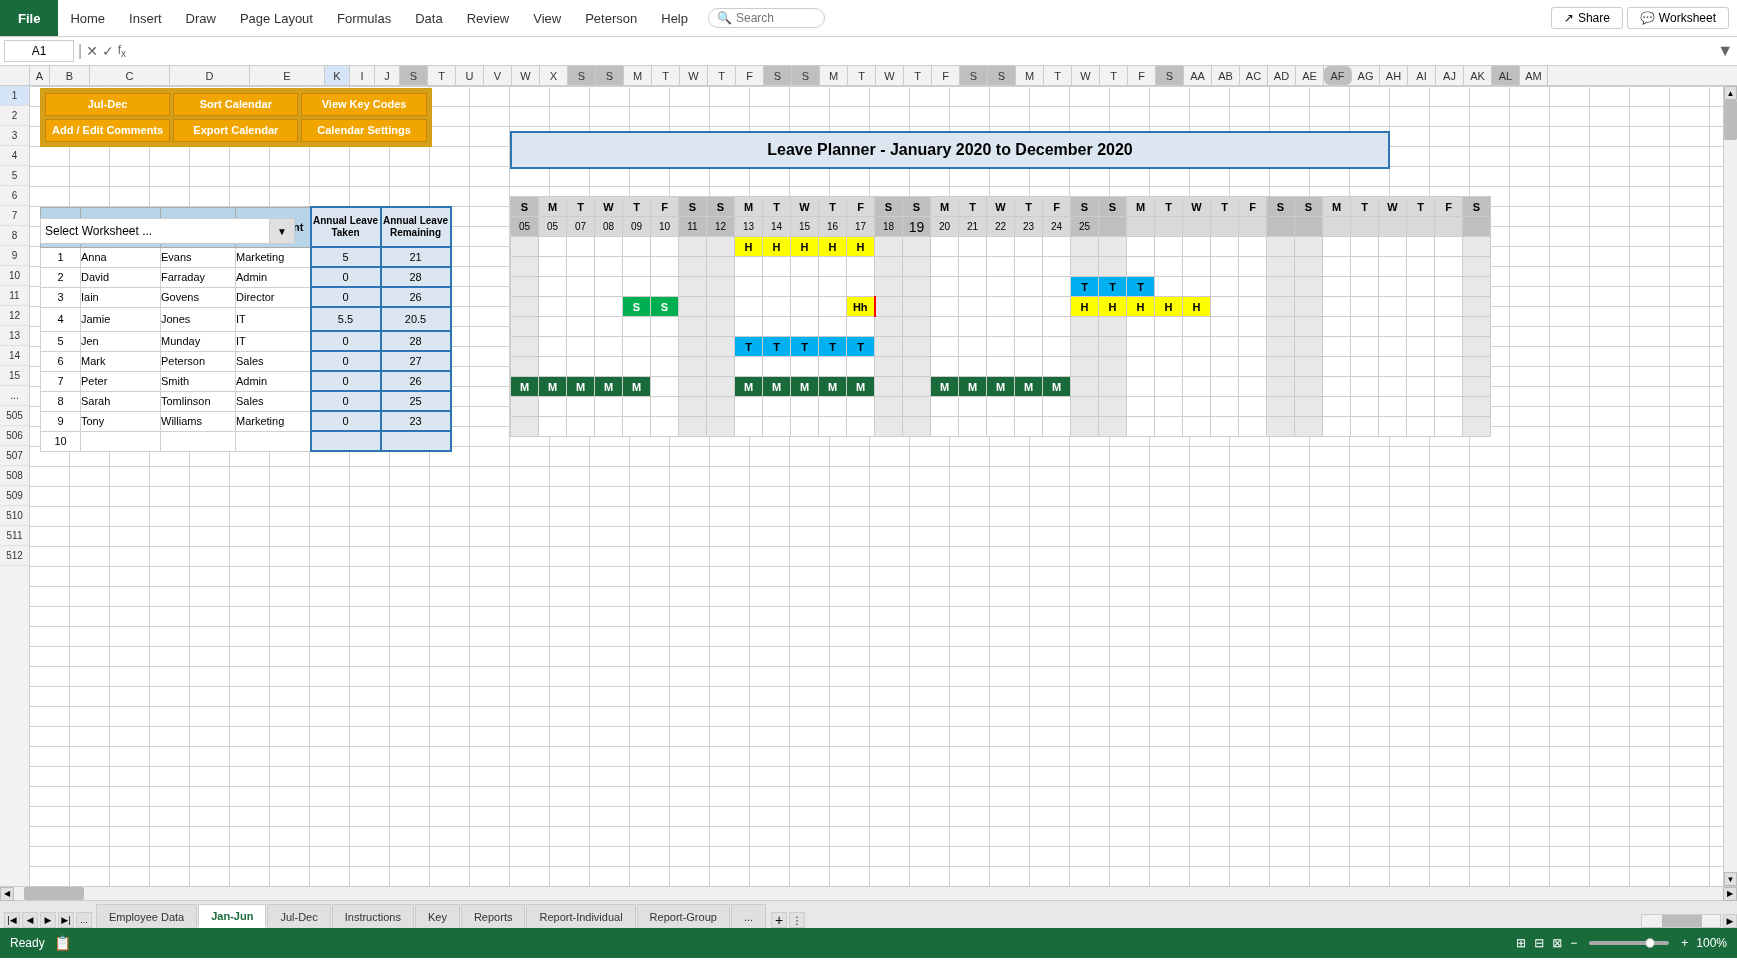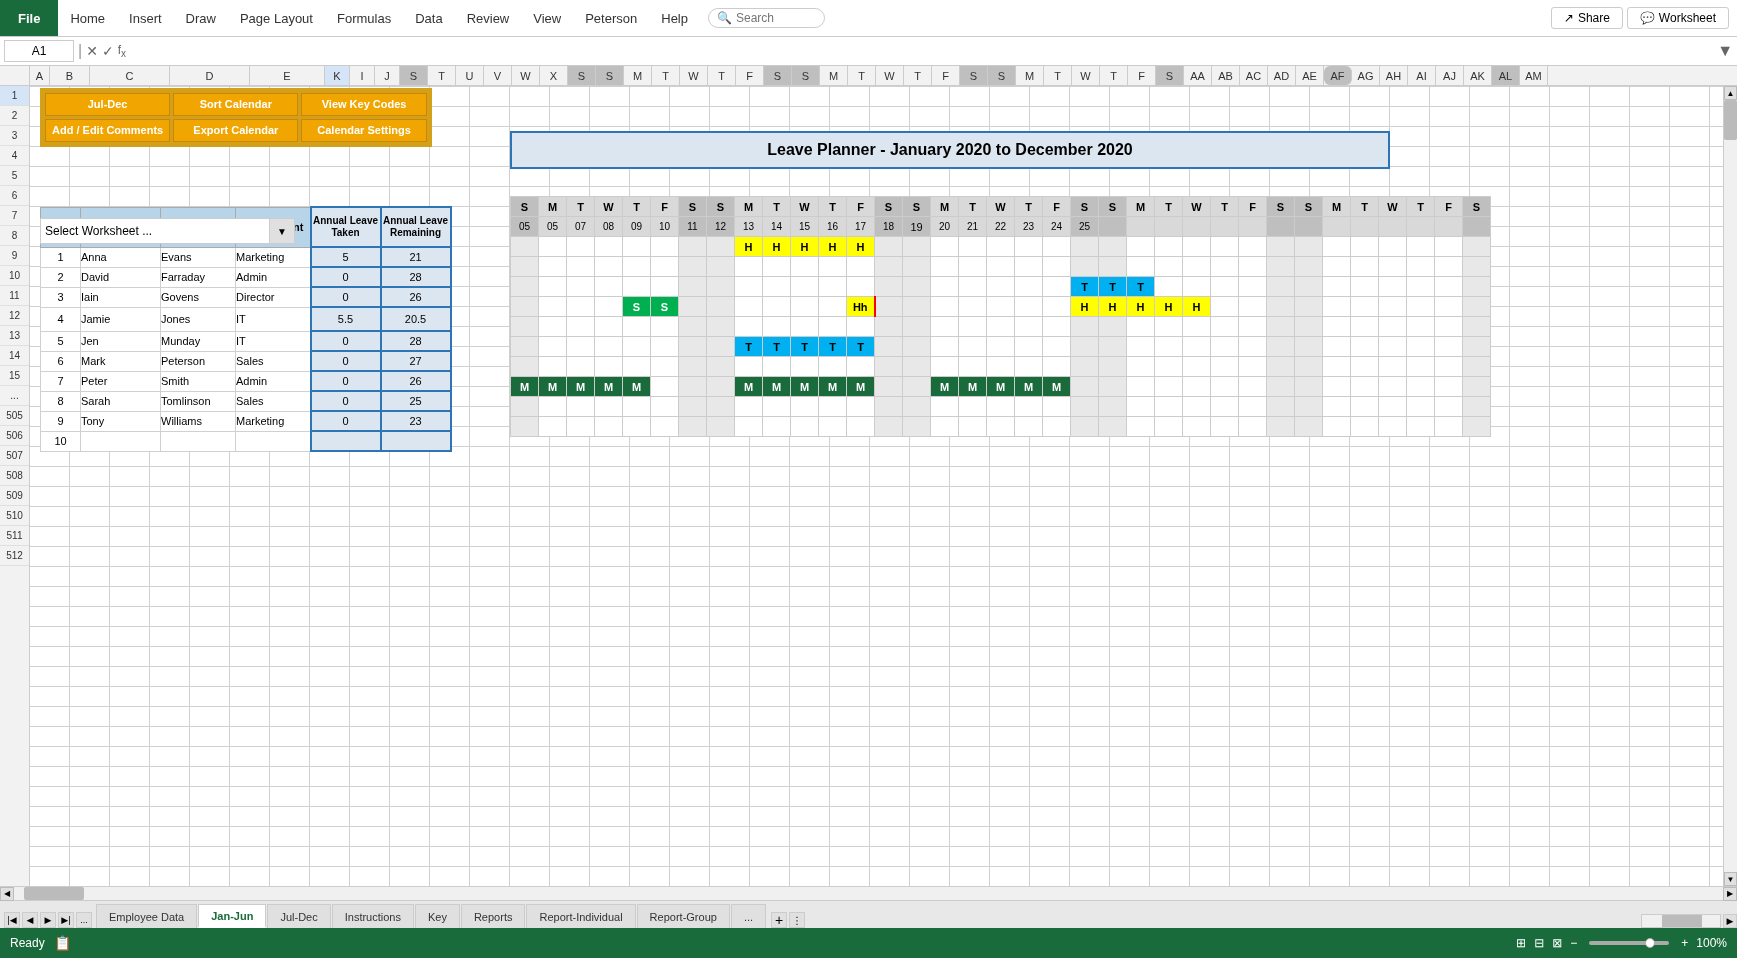--- a/index.html
+++ b/index.html
@@ -596,21 +596,21 @@
                 <td style="width: 28px; height: 20px; border: 1px solid rgb(204, 204, 204); text-align: center; font-size: 10px; background: rgb(217, 217, 217);">09</td>
                 <td style="width: 28px; height: 20px; border: 1px solid rgb(204, 204, 204); text-align: center; font-size: 10px; background: rgb(217, 217, 217);">10</td>
                 <td style="width: 28px; height: 20px; border: 1px solid rgb(204, 204, 204); text-align: center; font-size: 10px; background: rgb(191, 191, 191);">11</td>
                 <td style="width: 28px; height: 20px; border: 1px solid rgb(204, 204, 204); text-align: center; font-size: 10px; background: rgb(191, 191, 191);">12</td>
                 <td style="width: 28px; height: 20px; border: 1px solid rgb(204, 204, 204); text-align: center; font-size: 10px; background: rgb(217, 217, 217);">13</td>
                 <td style="width: 28px; height: 20px; border: 1px solid rgb(204, 204, 204); text-align: center; font-size: 10px; background: rgb(217, 217, 217);">14</td>
                 <td style="width: 28px; height: 20px; border: 1px solid rgb(204, 204, 204); text-align: center; font-size: 10px; background: rgb(217, 217, 217);">15</td>
                 <td style="width: 28px; height: 20px; border: 1px solid rgb(204, 204, 204); text-align: center; font-size: 10px; background: rgb(217, 217, 217);">16</td>
                 <td style="width: 28px; height: 20px; border: 1px solid rgb(204, 204, 204); text-align: center; font-size: 10px; background: rgb(217, 217, 217);">17</td>
                 <td style="width: 28px; height: 20px; border: 1px solid rgb(204, 204, 204); text-align: center; font-size: 10px; background: rgb(191, 191, 191);">18</td>
-                <td style="width: 28px; height: 20px; border: 1px solid rgb(204, 204, 204); text-align: center; font-size: 11px; background: rgb(191, 191, 191);">19</td>
+                <td style="width: 28px; height: 20px; border: 1px solid rgb(204, 204, 204); text-align: center; font-size: 14px; background: rgb(191, 191, 191);">19</td>
                 <td style="width: 28px; height: 20px; border: 1px solid rgb(204, 204, 204); text-align: center; font-size: 10px; background: rgb(217, 217, 217);">20</td>
                 <td style="width: 28px; height: 20px; border: 1px solid rgb(204, 204, 204); text-align: center; font-size: 10px; background: rgb(217, 217, 217);">21</td>
                 <td style="width: 28px; height: 20px; border: 1px solid rgb(204, 204, 204); text-align: center; font-size: 10px; background: rgb(217, 217, 217);">22</td>
                 <td style="width: 28px; height: 20px; border: 1px solid rgb(204, 204, 204); text-align: center; font-size: 10px; background: rgb(217, 217, 217);">23</td>
                 <td style="width: 28px; height: 20px; border: 1px solid rgb(204, 204, 204); text-align: center; font-size: 10px; background: rgb(217, 217, 217);">24</td>
                 <td style="width: 28px; height: 20px; border: 1px solid rgb(204, 204, 204); text-align: center; font-size: 10px; background: rgb(191, 191, 191);">25</td>
                 <td style="width: 28px; height: 20px; border: 1px solid rgb(204, 204, 204); text-align: center; font-size: 10px; background: rgb(191, 191, 191);"></td>
                 <td style="width: 28px; height: 20px; border: 1px solid rgb(204, 204, 204); text-align: center; font-size: 10px; background: rgb(217, 217, 217);"></td>
                 <td style="width: 28px; height: 20px; border: 1px solid rgb(204, 204, 204); text-align: center; font-size: 10px; background: rgb(217, 217, 217);"></td>
                 <td style="width: 28px; height: 20px; border: 1px solid rgb(204, 204, 204); text-align: center; font-size: 10px; background: rgb(217, 217, 217);"></td>

